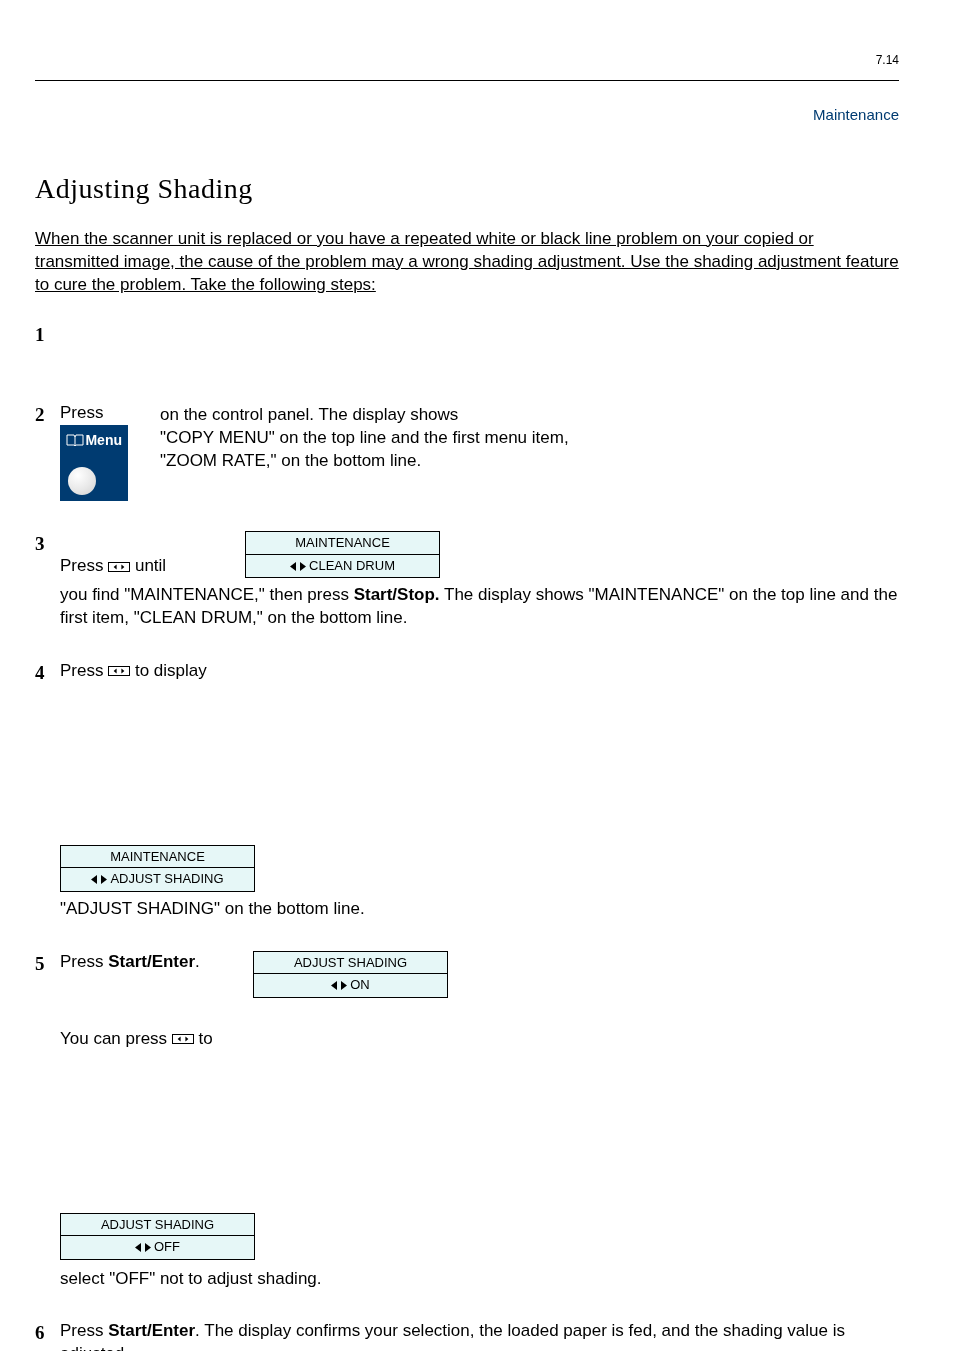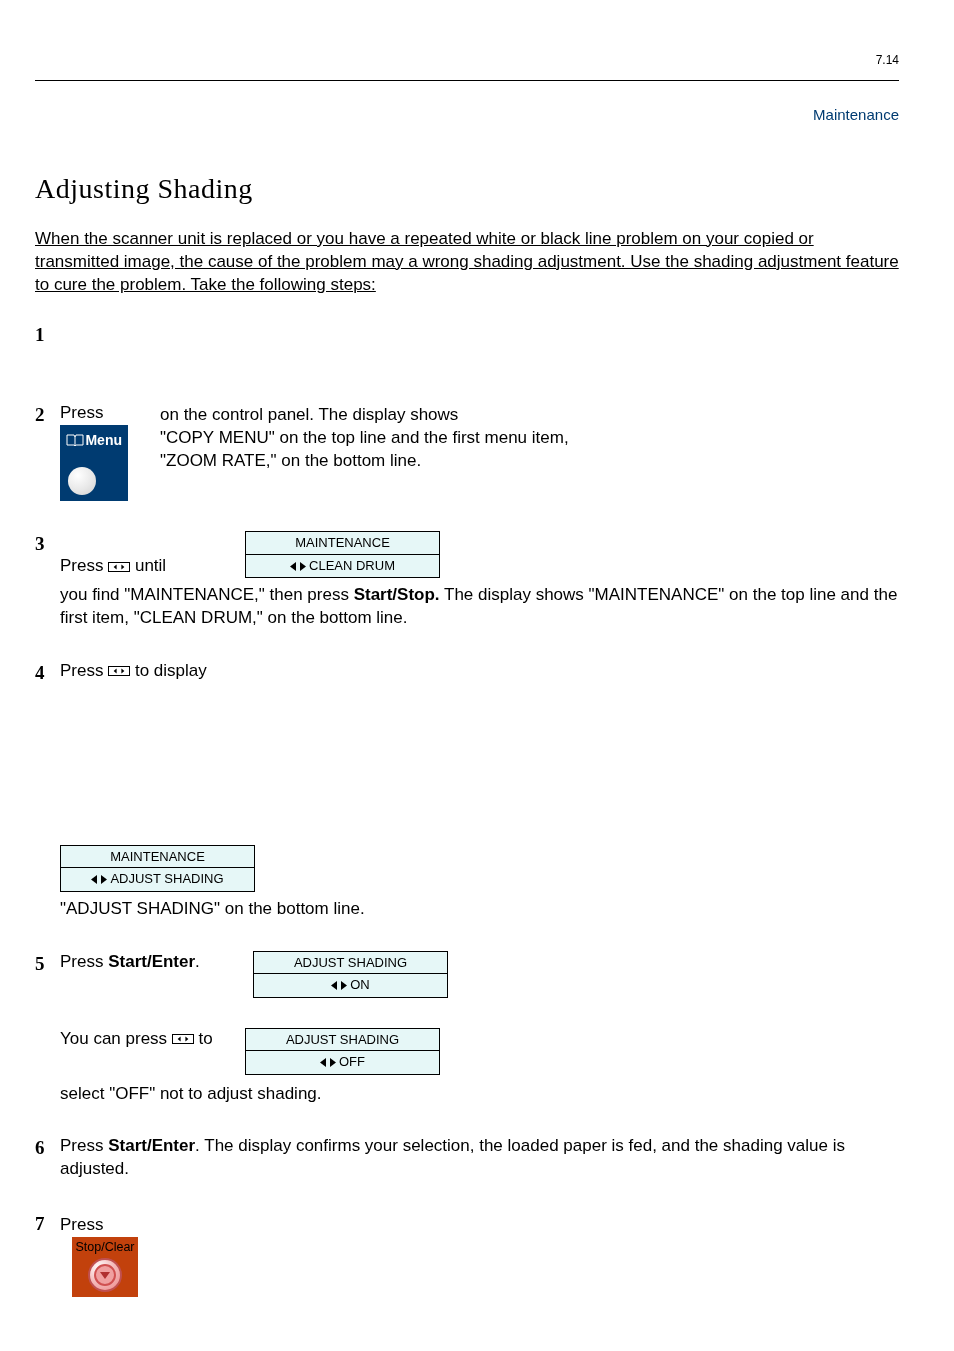--- a/index.html
+++ b/index.html
@@ -158,20 +158,21 @@
   .step-left { width: 100px; flex-shrink:0; }
   .step-mid {
     flex: 1;
     padding-top: 2px;
   }
   .sub-block {
     margin-top: 30px;
   }
   .sub-block .lead {
     margin-bottom: 8px;
+    flex-direction: column;
   }
   .last-step .step-left { padding-top: 3px;}
   .last-step .last-row {
     display:flex; align-items:flex-start; gap:8px;
   }
 </style>
 </head>
 <body>
 
 <div class="page-no-top">7.14</div>

